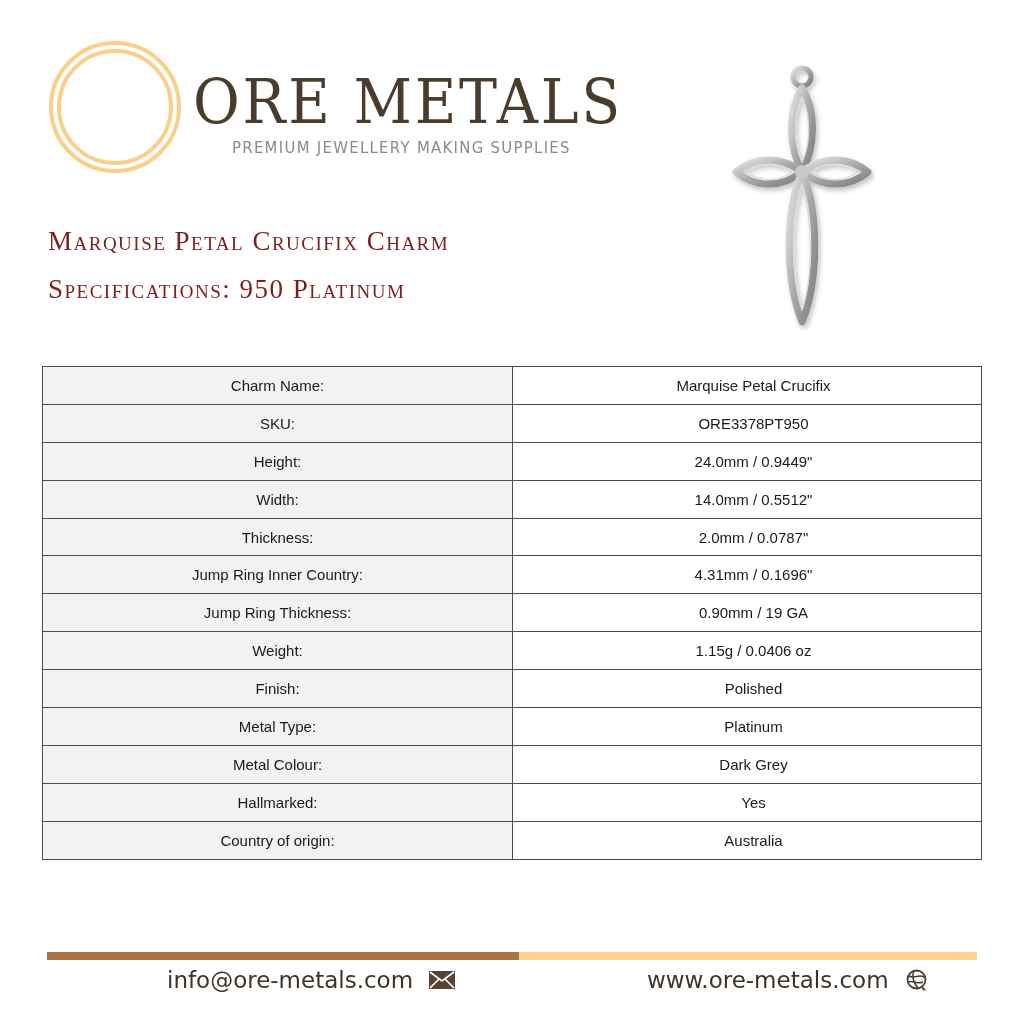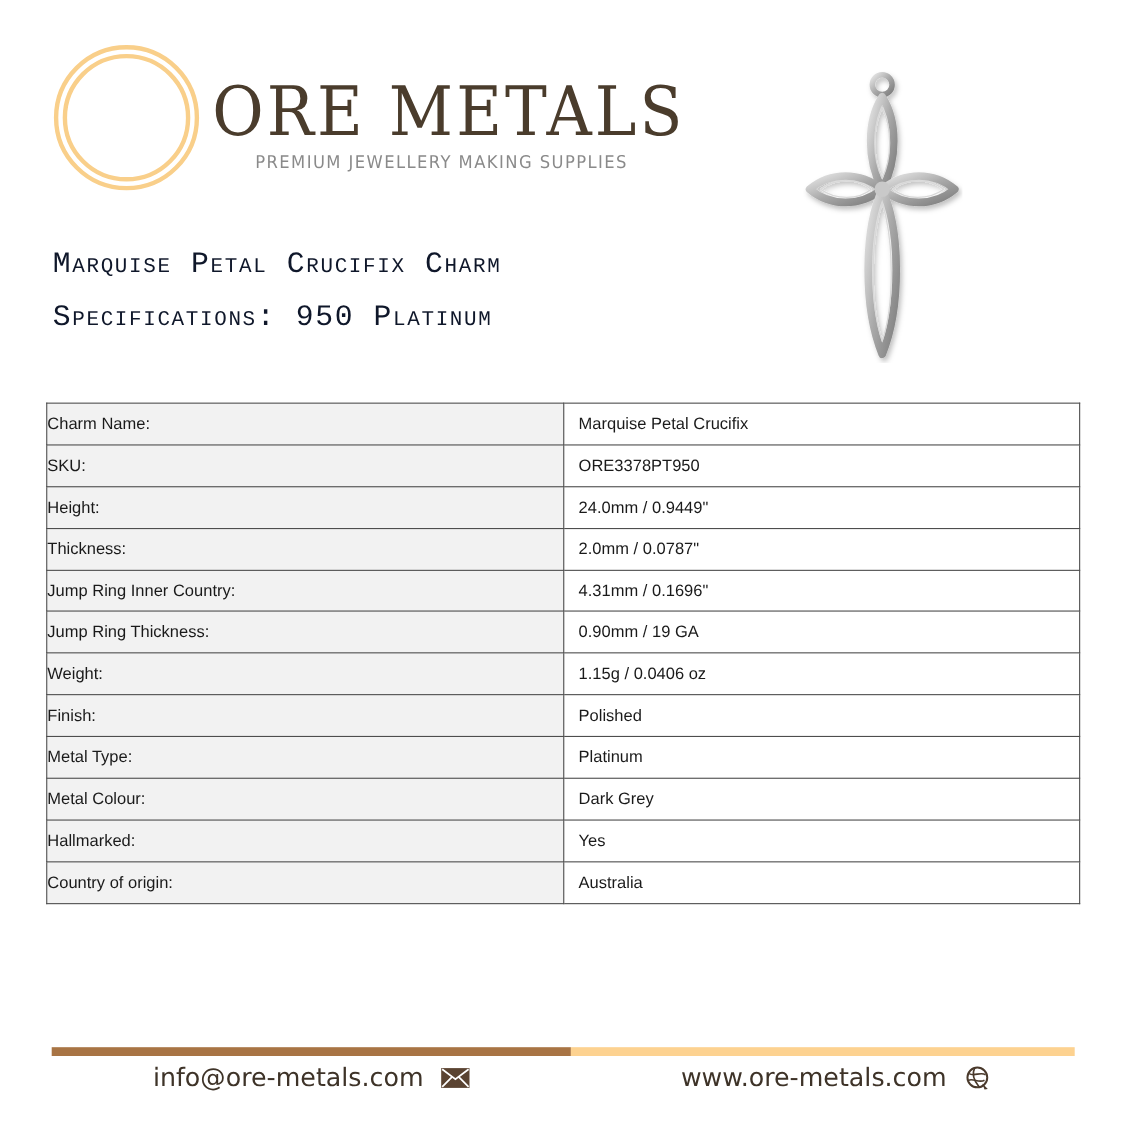--- a/index.html
+++ b/index.html
@@ -48,26 +48,26 @@
     color: #8a8a8a;
     white-space: nowrap;
     transform: scaleX(0.93);
     transform-origin: left top;
   }
 
   
   .title-line {
     position: absolute;
     left: 48px;
-    font-family: Liberation Mono, monospace;
+    font-family: Liberation Serif, serif;
     font-variant: small-caps;
     font-size: 27px;
     line-height: 34px;
     letter-spacing: 1.5px;
-    color: #0f172a;
+    color: #7f1d1d;
     white-space: nowrap;
   }
   .title-line.l1 { top: 224px; }
   .title-line.l2 { top: 272px; text-align: center; }
 
   
   .product-image {
     position: absolute;
     left: 730px;
     top: 60px;
@@ -84,21 +84,21 @@
     border-collapse: collapse;
     table-layout: fixed;
     font-family: "Liberation Sans", sans-serif;
     font-size: 15px;
     color: #1a1a1a;
   }
   .spec-table td {
     border: 1.5px solid #4d4d4d;
     height: 36.9px;
     padding: 0;
-    text-align: left;
+    text-align: center;
     vertical-align: middle;
   }
   .spec-table td.label {
     background: #f2f2f2;
     width: 469px;
   }
   .spec-table td.value {
     background: #ffffff;
     padding-left: 13px;
   }
@@ -122,20 +122,21 @@
   .footer-contact {
     position: absolute;
     top: 962px;
     display: flex;
     align-items: center;
     font-family: "DejaVu Sans", "Liberation Sans", sans-serif;
     font-size: 23px;
     line-height: 36px;
     color: #3e3328;
     white-space: nowrap;
+    margin-left: 28px;
   }
   .footer-contact.email { left: 139px; }
   .footer-contact.website { left: 619px; }
   .footer-contact .icon {
     display: inline-block;
     margin-left: 16px;
   }
 </style>
 </head>
 <body>
@@ -189,20 +190,24 @@
       </tr>
     <tr>
         <td class="label">SKU:</td>
         <td class="value">ORE3378PT950</td>
       </tr>
     <tr>
         <td class="label">Height:</td>
         <td class="value">24.0mm / 0.9449"</td>
       </tr>
     <tr>
+        <td class="label">Width:</td>
+        <td class="value">14.0mm / 0.5512"</td>
+      </tr>
+    <tr>
         <td class="label">Thickness:</td>
         <td class="value">2.0mm / 0.0787"</td>
       </tr>
     <tr>
         <td class="label">Jump Ring Inner Country:</td>
         <td class="value">4.31mm / 0.1696"</td>
       </tr>
     <tr>
         <td class="label">Jump Ring Thickness:</td>
         <td class="value">0.90mm / 19 GA</td>

